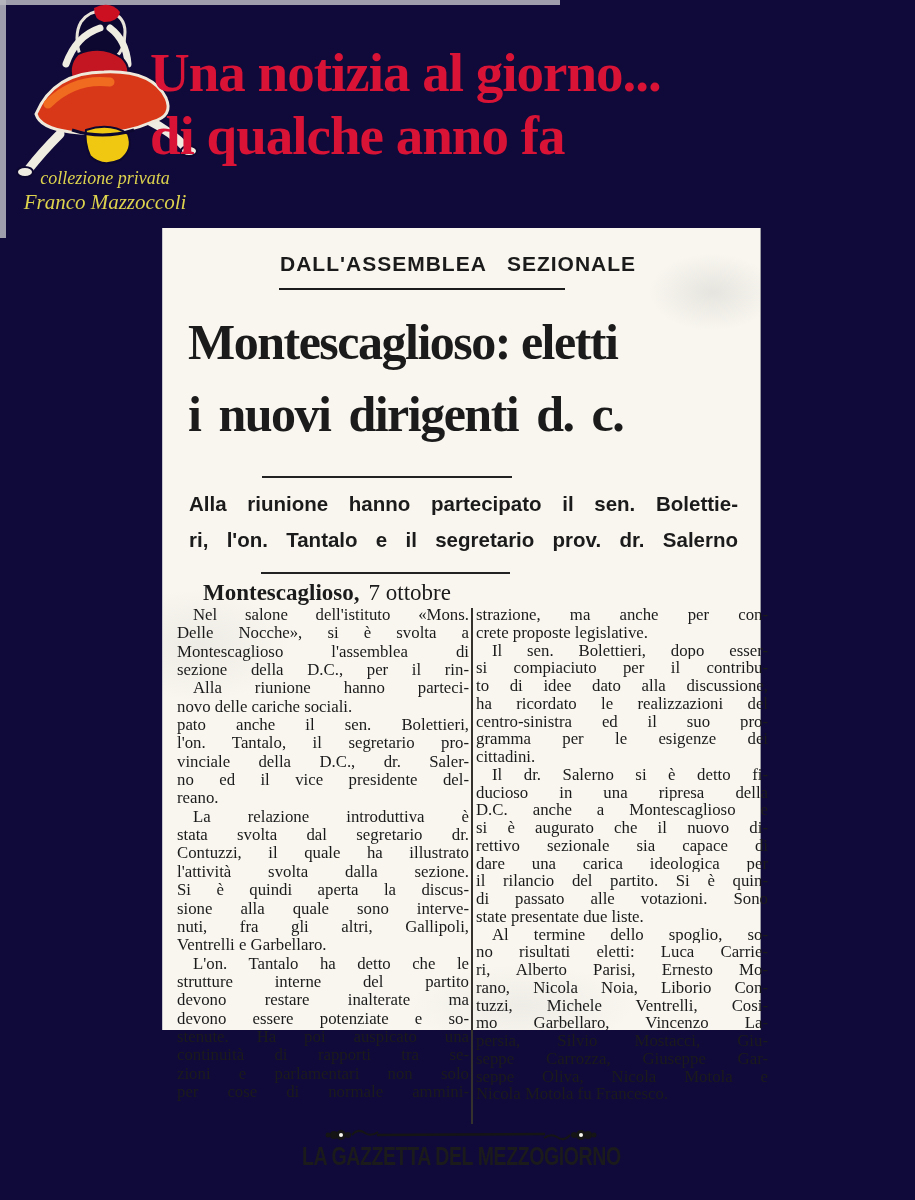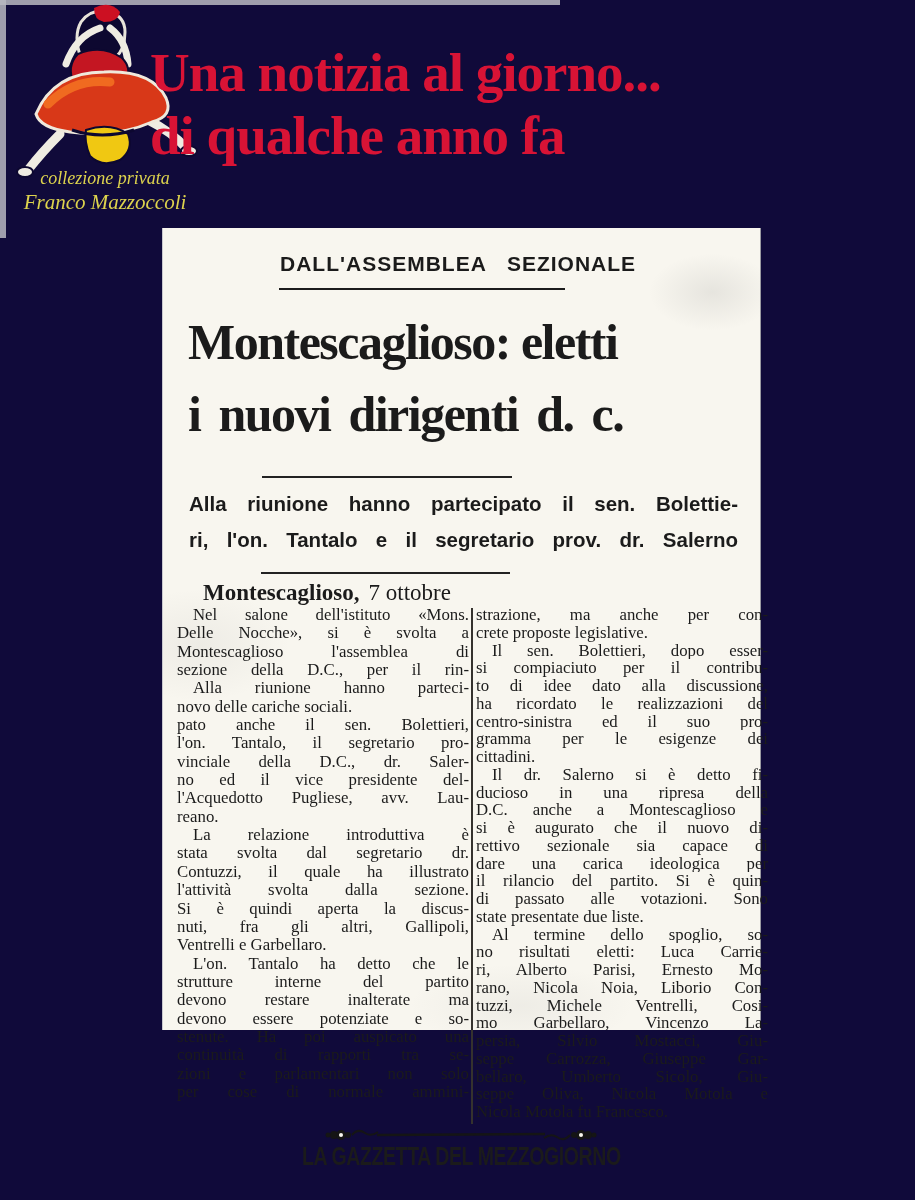--- a/index.html
+++ b/index.html
@@ -117,27 +117,27 @@
           <div class="bodyline ind">Nel salone dell'istituto «Mons.</div>
           <div class="bodyline">Delle Nocche», si è svolta a</div>
           <div class="bodyline">Montescaglioso l'assemblea di</div>
           <div class="bodyline">sezione della D.C., per il rin-</div>
           <div class="bodyline ind">Alla riunione hanno parteci-</div>
           <div class="bodyline end">novo delle cariche sociali.</div>
           <div class="bodyline">pato anche il sen. Bolettieri,</div>
           <div class="bodyline">l'on. Tantalo, il segretario pro-</div>
           <div class="bodyline">vinciale della D.C., dr. Saler-</div>
           <div class="bodyline">no ed il vice presidente del-</div>
-          <div class="bodyline">l'Acquedotto Pugliese, avv. Lau-</div>
           <div class="bodyline end">reano.</div>
           <div class="bodyline ind">La relazione introduttiva è</div>
           <div class="bodyline">stata svolta dal segretario dr.</div>
           <div class="bodyline">Contuzzi, il quale ha illustrato</div>
           <div class="bodyline">l'attività svolta dalla sezione.</div>
           <div class="bodyline">Si è quindi aperta la discus-</div>
+          <div class="bodyline">sione alla quale sono interve-</div>
           <div class="bodyline">nuti, fra gli altri, Gallipoli,</div>
           <div class="bodyline end">Ventrelli e Garbellaro.</div>
           <div class="bodyline ind">L'on. Tantalo ha detto che le</div>
           <div class="bodyline">strutture interne del partito</div>
           <div class="bodyline">devono restare inalterate ma</div>
           <div class="bodyline">devono essere potenziate e so-</div>
           <div class="bodyline">stenute. Ha poi auspicato una</div>
           <div class="bodyline">continuità di rapporti tra se-</div>
           <div class="bodyline">zioni e parlamentari non solo</div>
           <div class="bodyline">per cose di normale ammini-</div>
@@ -163,21 +163,20 @@
           <div class="bodyline">di passato alle votazioni. Sono</div>
           <div class="bodyline end">state presentate due liste.</div>
           <div class="bodyline ind">Al termine dello spoglio, so-</div>
           <div class="bodyline">no risultati eletti: Luca Carrie-</div>
           <div class="bodyline">ri, Alberto Parisi, Ernesto Mo-</div>
           <div class="bodyline">rano, Nicola Noia, Liborio Con-</div>
           <div class="bodyline">tuzzi, Michele Ventrelli, Cosi-</div>
           <div class="bodyline">mo Garbellaro, Vincenzo La-</div>
           <div class="bodyline">persia, Silvio Mostacci, Giu-</div>
           <div class="bodyline">seppe Carrozza, Giuseppe Gar-</div>
-          <div class="bodyline">bellaro, Umberto Sicolo, Giu-</div>
           <div class="bodyline">seppe Oliva, Nicola Motola e</div>
           <div class="bodyline end">Nicola Motola fu Francesco.</div>
         </div>
     </div>
 
     <svg class="ornament" viewBox="0 0 280 14">
       <circle cx="7" cy="7" r="2.5" fill="#151515"></circle>
       <circle cx="13" cy="7" r="4" fill="#151515"></circle>
       <circle cx="20" cy="7" r="5" fill="#151515"></circle>
       <circle cx="20" cy="7" r="2" fill="#f8f6ef"></circle>

